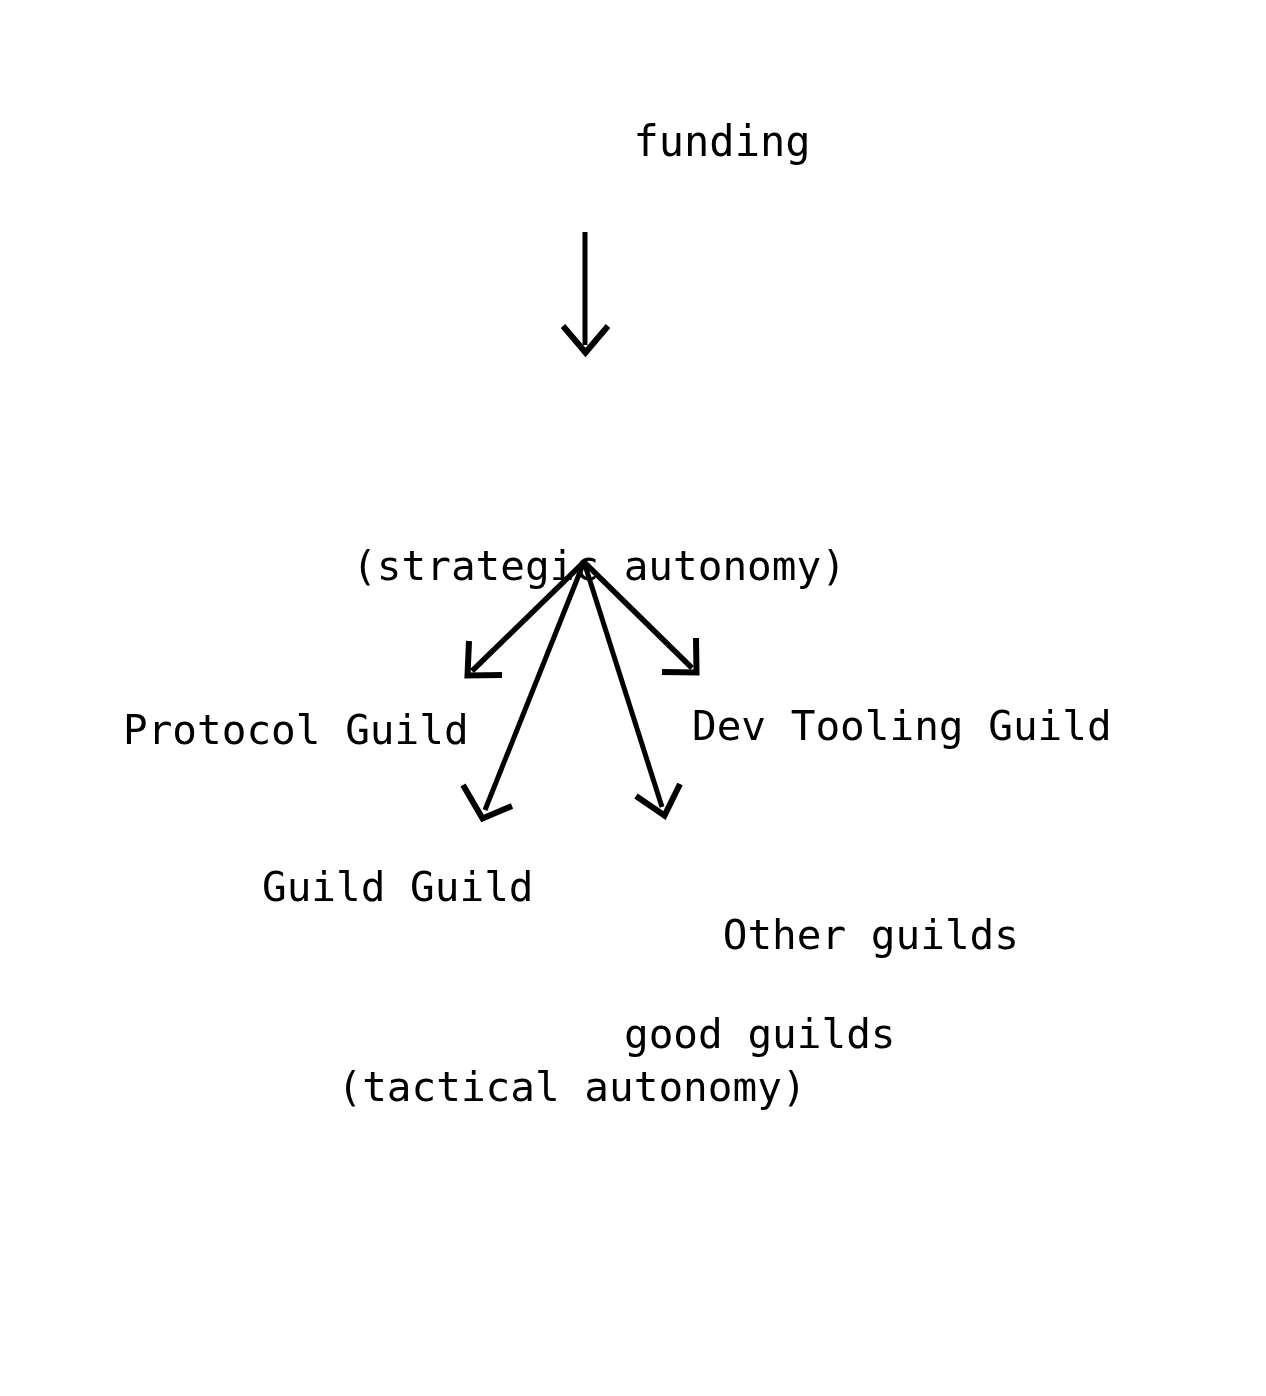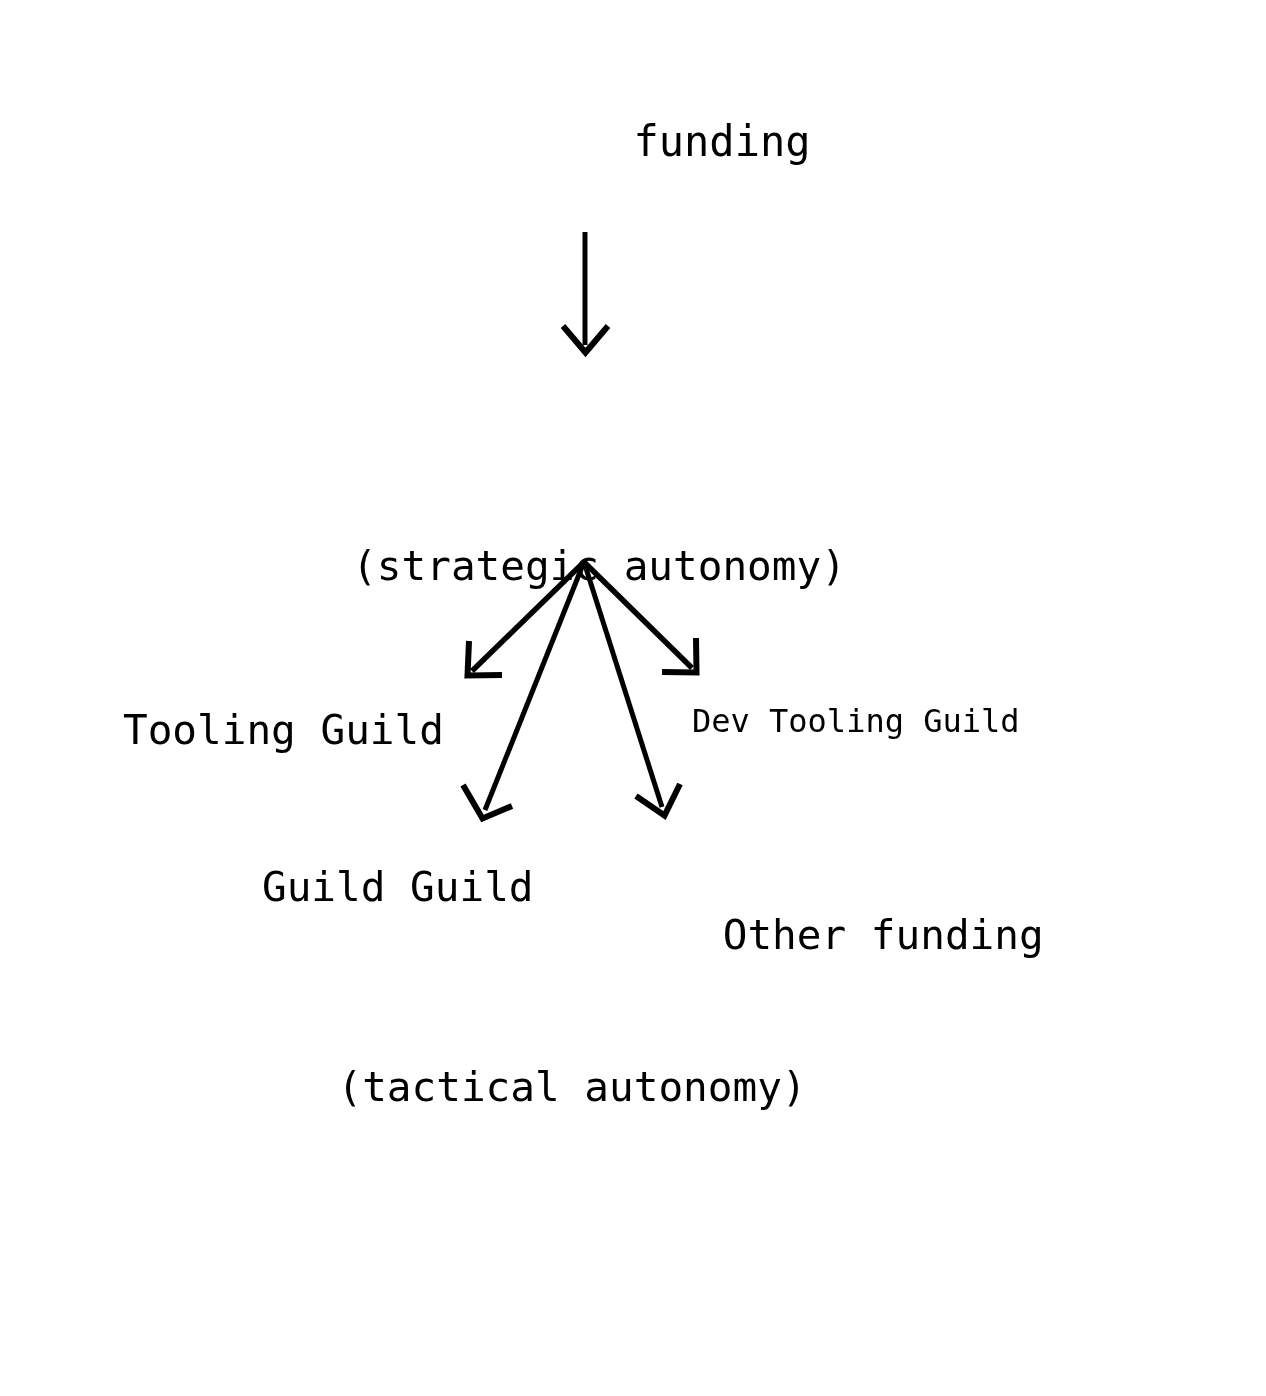--- a/index.html
+++ b/index.html
@@ -56,21 +56,21 @@
     transform: translateX(14px);
   }
   .n-protocol {
     left: 123px;
     top: 707px;
     font-size: 41px;
   }
   .n-devtooling {
     left: 692px;
     top: 703px;
-    font-size: 32px;
+    font-size: 41px;
   }
   .n-guildguild {
     left: 262px;
     top: 864px;
     font-size: 41px;
   }
   .n-otherpublic {
     left: 624px;
     top: 864px;
     font-size: 41px;
@@ -121,25 +121,26 @@
     </g>
 
   </svg>
 
   <div class="node n-funding">funding</div>
 
   <div class="node n-root">
     <span class="line2">(strategic autonomy)</span>
   </div>
 
-  <div class="node n-protocol">Tooling Guild</div>
+  <div class="node n-protocol">Protocol Guild</div>
 
   <div class="node n-devtooling">Dev Tooling Guild</div>
 
   <div class="node n-guildguild">Guild Guild</div>
 
   <div class="node n-otherpublic">
-    <span>Other funding</span>
+    <span>Other guilds</span>
+    <span class="line2">good guilds</span>
   </div>
 
   <div class="node n-tactical">(tactical autonomy)</div>
 
 </div>
 
 </body></html>

